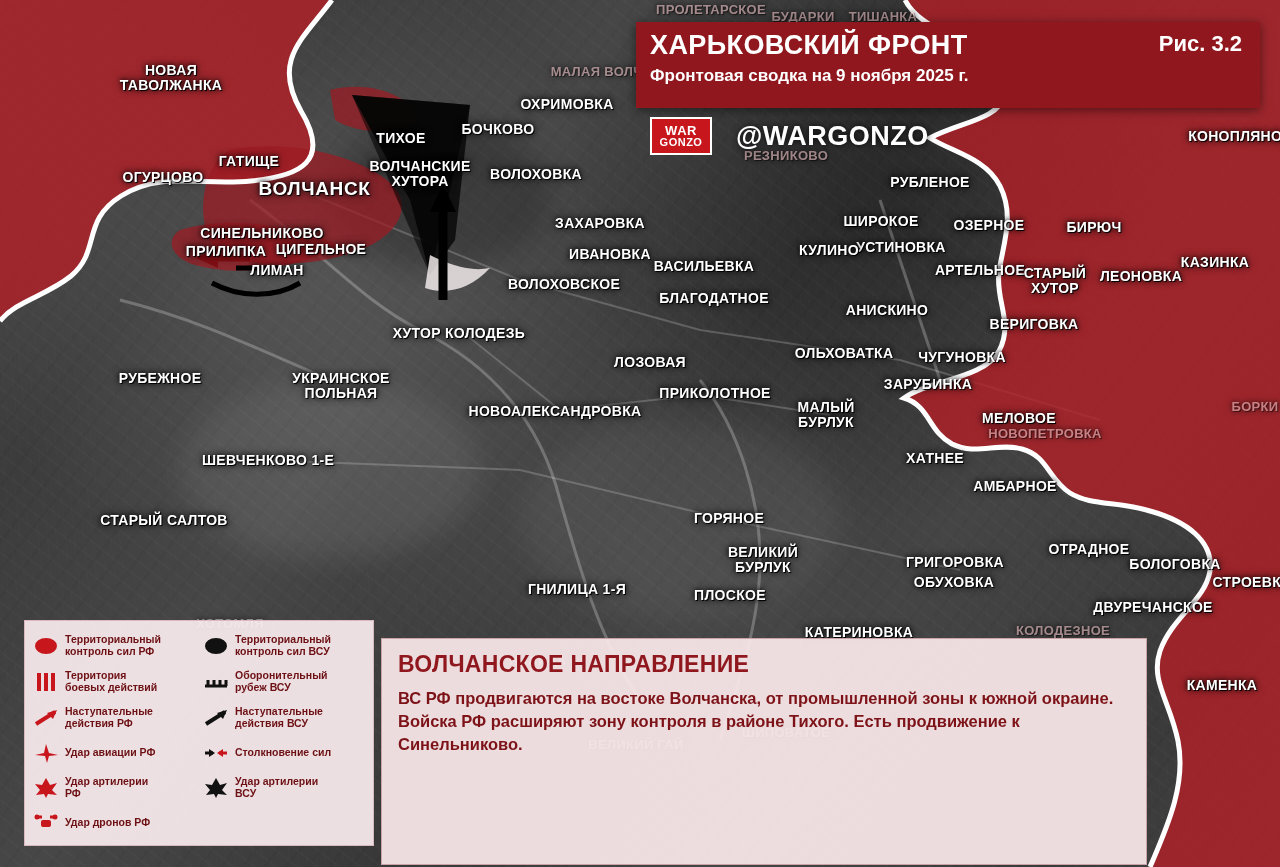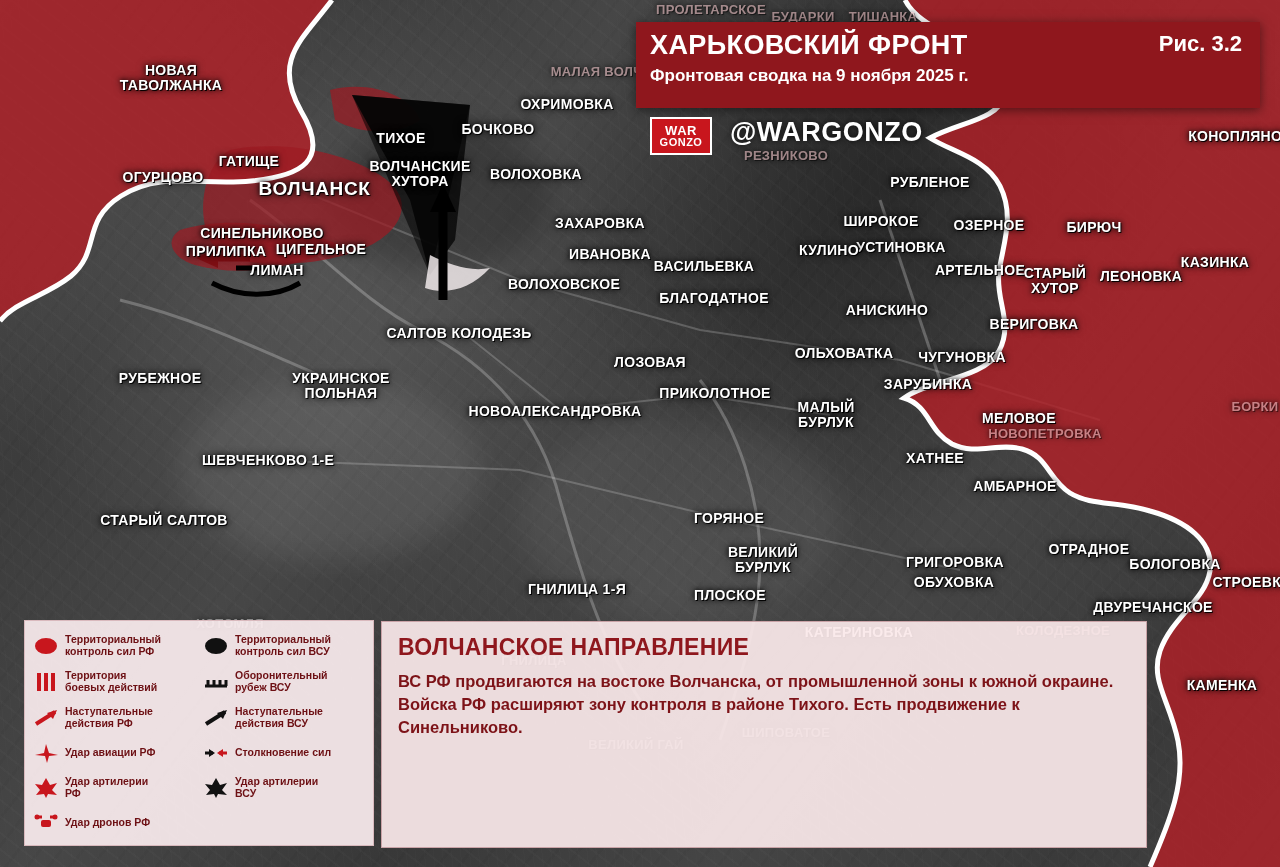--- a/index.html
+++ b/index.html
@@ -55,21 +55,21 @@
   }
   #header .htxt { padding:8px 0 0 14px; }
   #header .title { color:#fff; font-size:27px; font-weight:700; letter-spacing:.4px; }
   #header .sub { color:#fff; font-size:17px; font-weight:700; margin-top:5px; }
   #header .fig {
     margin-left:auto; color:#fff; font-size:22px; font-weight:700;
     padding:9px 18px 0 0; white-space:nowrap;
   }
 
   
-  #brand { position:absolute; left:650px; top:117px; display:flex; align-items:flex-start; gap:18px; }
+  #brand { position:absolute; left:650px; top:117px; display:flex; align-items:center; gap:24px; }
   #brand .logo {
     width:62px; height:38px; background:#c8161d; color:#fff; font-weight:700;
     font-size:13px; line-height:1.0; display:flex; flex-direction:column;
     align-items:center; justify-content:center; letter-spacing:.5px;
     border:2px solid #fff;
   }
   #brand .logo span:last-child { font-size:11px; }
   #brand .handle {
     color:#fff; font-size:27px; font-weight:700; letter-spacing:.5px;
     text-shadow:0 0 6px rgba(0,0,0,.9);
@@ -81,21 +81,21 @@
     background:rgba(250,236,238,.93); border:1px solid #d9b9bd;
     display:grid; grid-template-columns:1fr 1fr; padding:8px 6px 6px 8px;
     column-gap:6px; row-gap:2px;
   }
   .lg-item { display:flex; align-items:center; gap:6px; }
   .lg-item .txt { color:#6d1014; font-size:10.5px; font-weight:700; line-height:1.12; }
   .lg-ico { width:26px; min-width:26px; height:22px; display:flex; align-items:center; justify-content:center; }
 
   
   #info {
-    position:absolute; left:381px; top:621px; width:766px; height:227px;
+    position:absolute; left:381px; top:638px; width:766px; height:227px;
     background:rgba(250,232,234,.93); border:1px solid #caa3a7; padding:12px 16px;
   }
   #info .ttl { color:#8f171d; font-size:23px; font-weight:700; letter-spacing:.3px; }
   #info .body { color:#7d1318; font-size:16.5px; font-weight:700; line-height:1.38; margin-top:9px; }
 </style>
 </head>
 <body>
 
 <div id="map">
   <div class="tex"></div>
@@ -204,21 +204,21 @@
 ХУТОРА</div>
       <div class="lbl m" style="left: 498px; top: 130px;">БОЧКОВО</div>
       <div class="lbl m" style="left: 567px; top: 105px;">ОХРИМОВКА</div>
       <div class="lbl dim" style="left: 606px; top: 72px;">МАЛАЯ ВОЛЧЬЯ</div>
       <div class="lbl m" style="left: 536px; top: 175px;">ВОЛОХОВКА</div>
       <div class="lbl m" style="left: 600px; top: 224px;">ЗАХАРОВКА</div>
       <div class="lbl m" style="left: 610px; top: 255px;">ИВАНОВКА</div>
       <div class="lbl m" style="left: 704px; top: 267px;">ВАСИЛЬЕВКА</div>
       <div class="lbl m" style="left: 564px; top: 285px;">ВОЛОХОВСКОЕ</div>
       <div class="lbl m" style="left: 714px; top: 299px; text-align: center;">БЛАГОДАТНОЕ</div>
-      <div class="lbl m" style="left: 459px; top: 334px;">САЛТОВ КОЛОДЕЗЬ</div>
+      <div class="lbl m" style="left: 459px; top: 334px;">ХУТОР КОЛОДЕЗЬ</div>
       <div class="lbl m" style="left: 650px; top: 363px;">ЛОЗОВАЯ</div>
       <div class="lbl m" style="left: 715px; top: 394px;">ПРИКОЛОТНОЕ</div>
       <div class="lbl m" style="left: 341px; top: 386px;">УКРАИНСКОЕ
 ПОЛЬНАЯ</div>
       <div class="lbl m" style="left: 160px; top: 379px;">РУБЕЖНОЕ</div>
       <div class="lbl m" style="left: 555px; top: 412px;">НОВОАЛЕКСАНДРОВКА</div>
       <div class="lbl m" style="left: 826px; top: 415px;">МАЛЫЙ
 БУРЛУК</div>
       <div class="lbl m" style="left: 268px; top: 461px;">ШЕВЧЕНКОВО 1-Е</div>
       <div class="lbl m" style="left: 164px; top: 521px;">СТАРЫЙ САЛТОВ</div>

